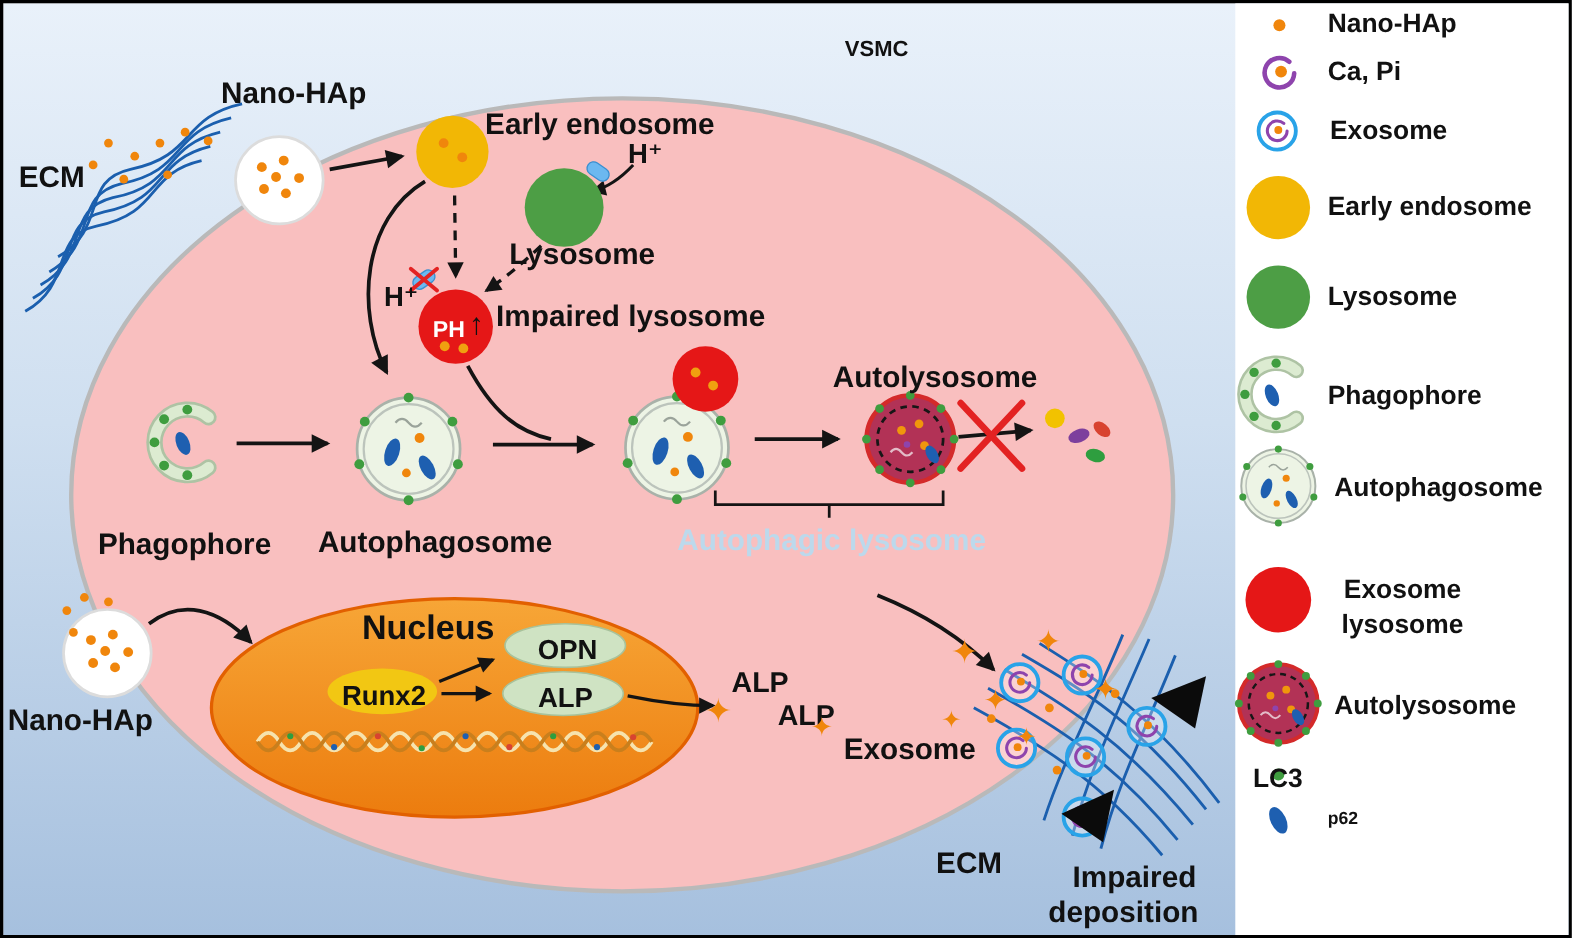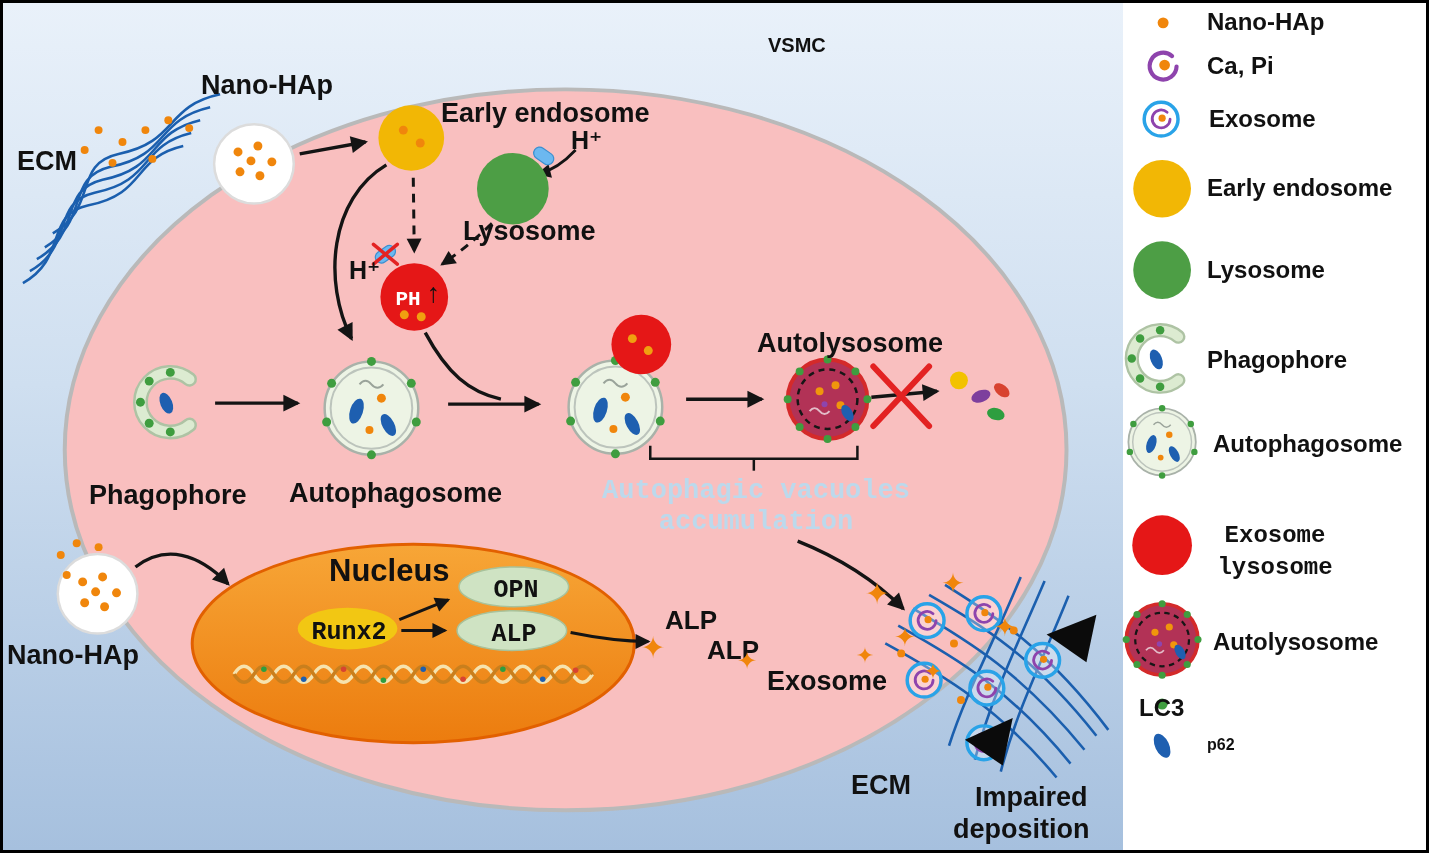--- a/index.html
+++ b/index.html
@@ -6,21 +6,21 @@
   html,body { width:1429px; height:853px; }
   body { font-family:"Liberation Sans","DejaVu Sans",sans-serif; }
   .stage {
     position:relative; width:1429px; height:853px;
     border:3px solid #000; overflow:hidden;
     background:linear-gradient(180deg,#e9f1fa 0%,#cfdff0 45%,#a6c0de 100%);
   }
   .legend-panel { position:absolute; left:1120px; top:0; width:303px; height:847px; background:#ffffff; }
   svg.overlay { position:absolute; left:0; top:0; }
   .lbl { position:absolute; font-weight:bold; color:#111; white-space:nowrap; line-height:1.05; }
-  .lbl.c { transform:translate(-50%,-50%);font-family:Liberation Mono, monospace; }
+  .lbl.c { transform:translate(-50%,-50%); }
   .accent { color:#bcd9ec; }
   .sparkle { position:absolute; color:#f0860c; font-weight:bold; transform:translate(-50%,-50%);
              font-family:"DejaVu Sans",sans-serif; }
 </style>
 </head>
 <body>
 
 <div class="stage">
 
   <div class="legend-panel"></div>
@@ -269,27 +269,27 @@
     </g>
   </svg>
 
   <div class="lbl" style="left:765px;top:32px;font-size:20px">VSMC</div>
   <div class="lbl" style="left:14px;top:144px;font-size:27px">ECM</div>
   <div class="lbl" style="left:198px;top:68px;font-size:27px">Nano-HAp</div>
   <div class="lbl" style="left:438px;top:96px;font-size:27px">Early endosome</div>
   <div class="lbl" style="left:568px;top:124px;font-size:25px">H⁺</div>
   <div class="lbl" style="left:460px;top:214px;font-size:27px">Lysosome</div>
   <div class="lbl" style="left:346px;top:254px;font-size:25px">H⁺</div>
+  <div class="lbl" style="left:448px;top:270px;font-size:27px">Impaired lysosome</div>
   <div class="lbl c" style="left:405px;top:297px;font-size:21px;color:#fff">PH</div>
   <div class="lbl c" style="left:430px;top:292px;font-size:27px">↑</div>
   <div class="lbl" style="left:754px;top:326px;font-size:27px">Autolysosome</div>
   <div class="lbl" style="left:86px;top:478px;font-size:27px">Phagophore</div>
   <div class="lbl" style="left:286px;top:476px;font-size:27px">Autophagosome</div>
-  <div class="lbl c accent" style="left:753px;top:488px;font-size:27px">Autophagic vacuoles</div>
-  <div class="lbl c accent" style="left:753px;top:519px;font-size:27px">accumulation</div>
+  <div class="lbl c accent" style="left:753px;top:488px;font-size:27px">Autophagic lysosome</div>
   <div class="lbl" style="left:326px;top:552px;font-size:31px">Nucleus</div>
   <div class="lbl c" style="left:513px;top:588px;font-size:25px">OPN</div>
   <div class="lbl c" style="left:346px;top:630px;font-size:25px">Runx2</div>
   <div class="lbl c" style="left:511px;top:632px;font-size:25px">ALP</div>
   <div class="lbl" style="left:4px;top:638px;font-size:27px">Nano-HAp</div>
   <div class="lbl" style="left:662px;top:604px;font-size:26px">ALP</div>
   <div class="lbl" style="left:704px;top:634px;font-size:26px">ALP</div>
   <div class="lbl" style="left:764px;top:664px;font-size:27px">Exosome</div>
   <div class="lbl" style="left:848px;top:768px;font-size:27px">ECM</div>
   <div class="lbl" style="left:972px;top:780px;font-size:27px">Impaired</div>

